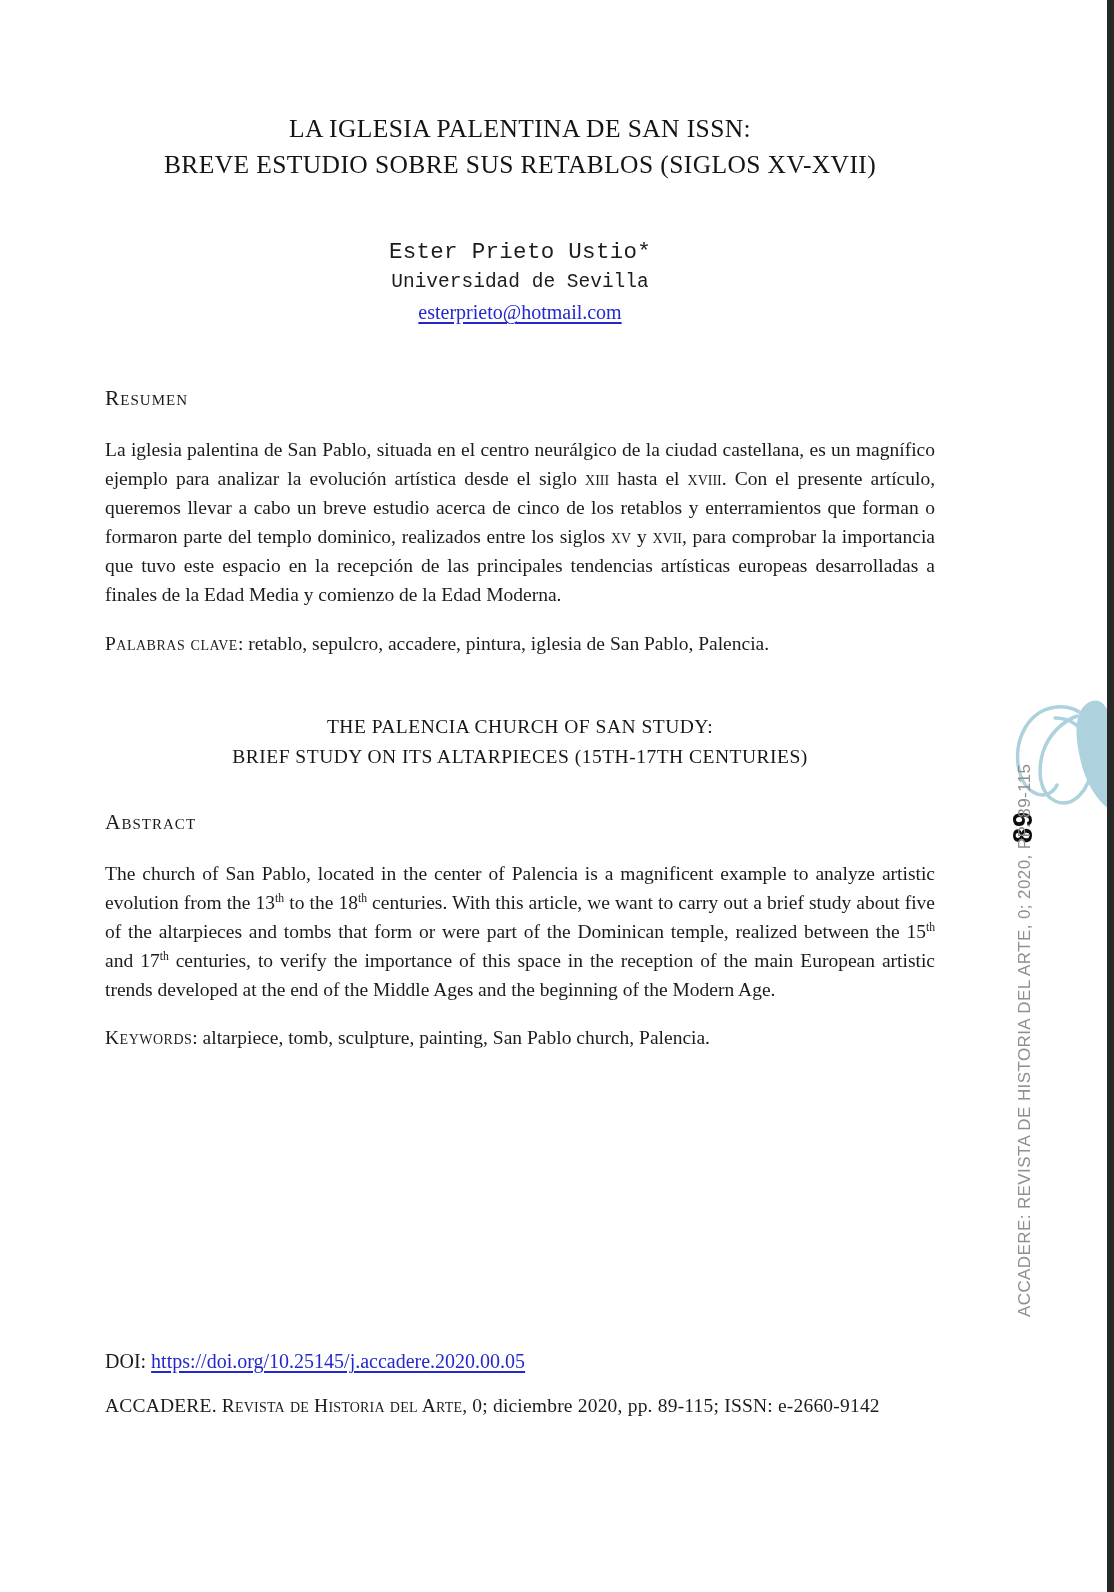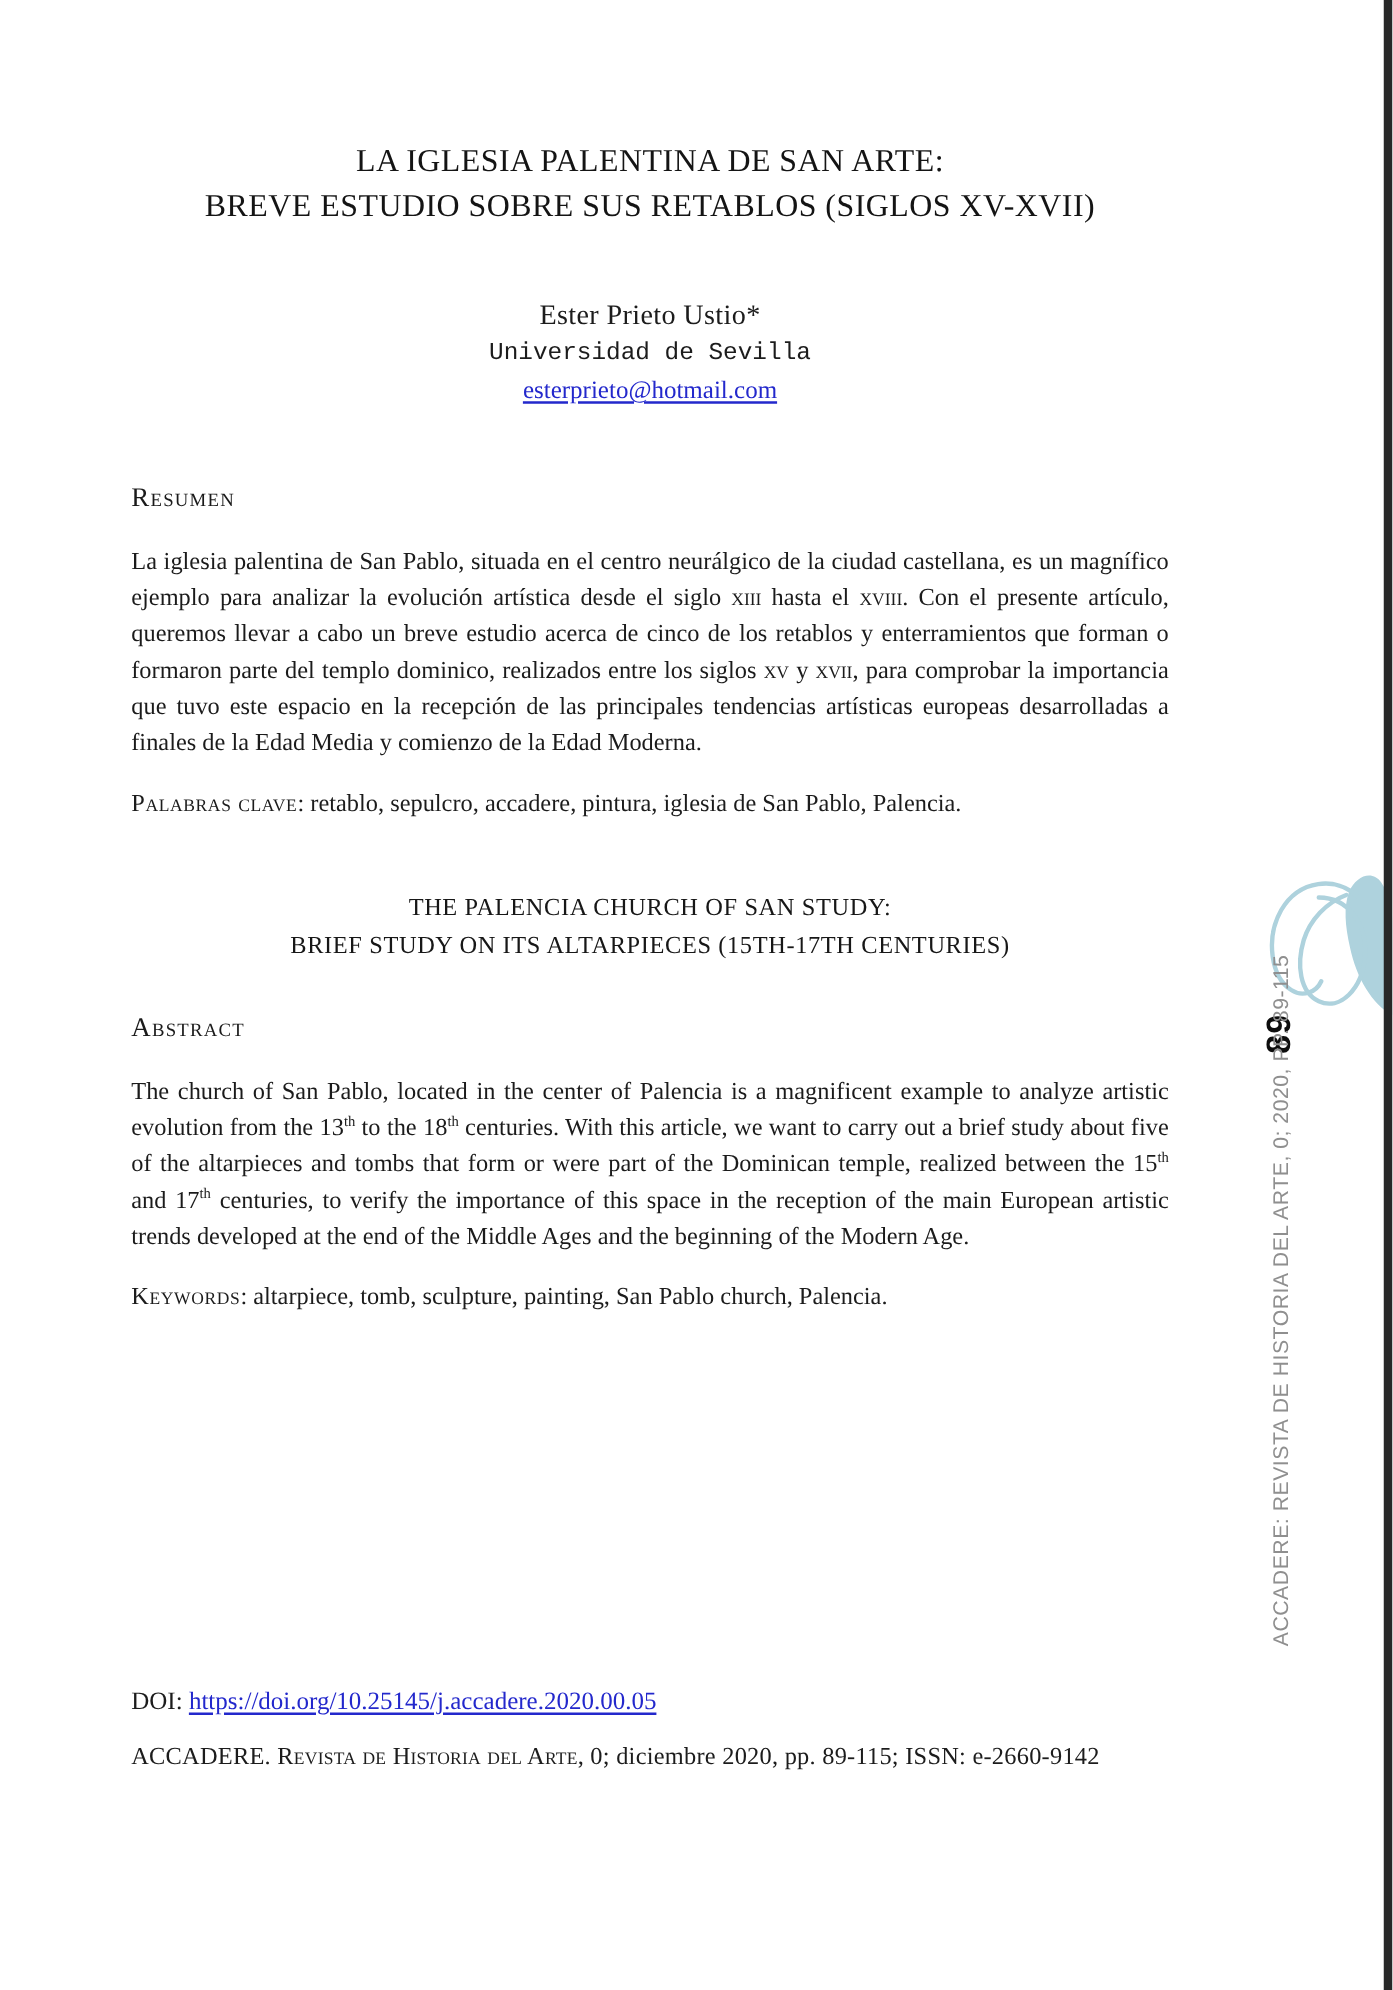--- a/index.html
+++ b/index.html
@@ -7,21 +7,21 @@
     width:1114px;height:1592px;position:relative;background:#ffffff;
     font-family:"Liberation Serif", serif;color:#1c1c1c;overflow:hidden;
   }
   .page-edge{position:absolute;top:0;right:0;width:7px;height:1592px;background:#282828;}
   .main{position:absolute;left:105px;top:0;width:830px;}
   .article-title{
     padding-top:94px;text-align:center;font-size:25.5px;line-height:36px;
     letter-spacing:0.4px;font-weight:normal;color:#141414;
   }
   .byline{margin-top:56px;text-align:center;}
-  .author-name{font-size:22.5px;letter-spacing:0.3px;}
+  .author-name{font-size:22.5px;letter-spacing:0.3px;font-family:Liberation Mono, monospace;}
   .affiliation{margin-top:6px;font-size:19.5px;font-family:Liberation Mono, monospace;}
   .email-line{margin-top:8px;font-size:20px;}
   a.link{color:#2328cc;text-decoration:underline;text-underline-offset:3px;}
   .section-heading{
     margin-top:62px;font-size:21.5px;font-variant:small-caps;
     letter-spacing:1px;color:#1a1a1a;
   }
   .section-heading.en{margin-top:38px;}
   .para{
     margin-top:24px;font-size:19.5px;line-height:29px;text-align:justify;
@@ -51,21 +51,21 @@
     font-family:"Liberation Sans", sans-serif;font-weight:300;
     font-size:17px;color:#8f8f8f;letter-spacing:0.4px;white-space:nowrap;
   }
 </style>
 </head>
 <body>
 
 <div class="main">
 
   <h1 class="article-title">
-    <span>LA IGLESIA PALENTINA DE SAN ARTE:</span><br>
+    <span>LA IGLESIA PALENTINA DE SAN ISSN:</span><br>
     <span>BREVE ESTUDIO SOBRE SUS RETABLOS (SIGLOS XV-XVII)</span>
   </h1>
 
   <div class="byline">
     <div class="author-name">Ester Prieto Ustio*</div>
     <div class="affiliation">Universidad de Sevilla</div>
     <div class="email-line">
       <a class="link" href="#">esterprieto@hotmail.com</a>
     </div>
   </div>

